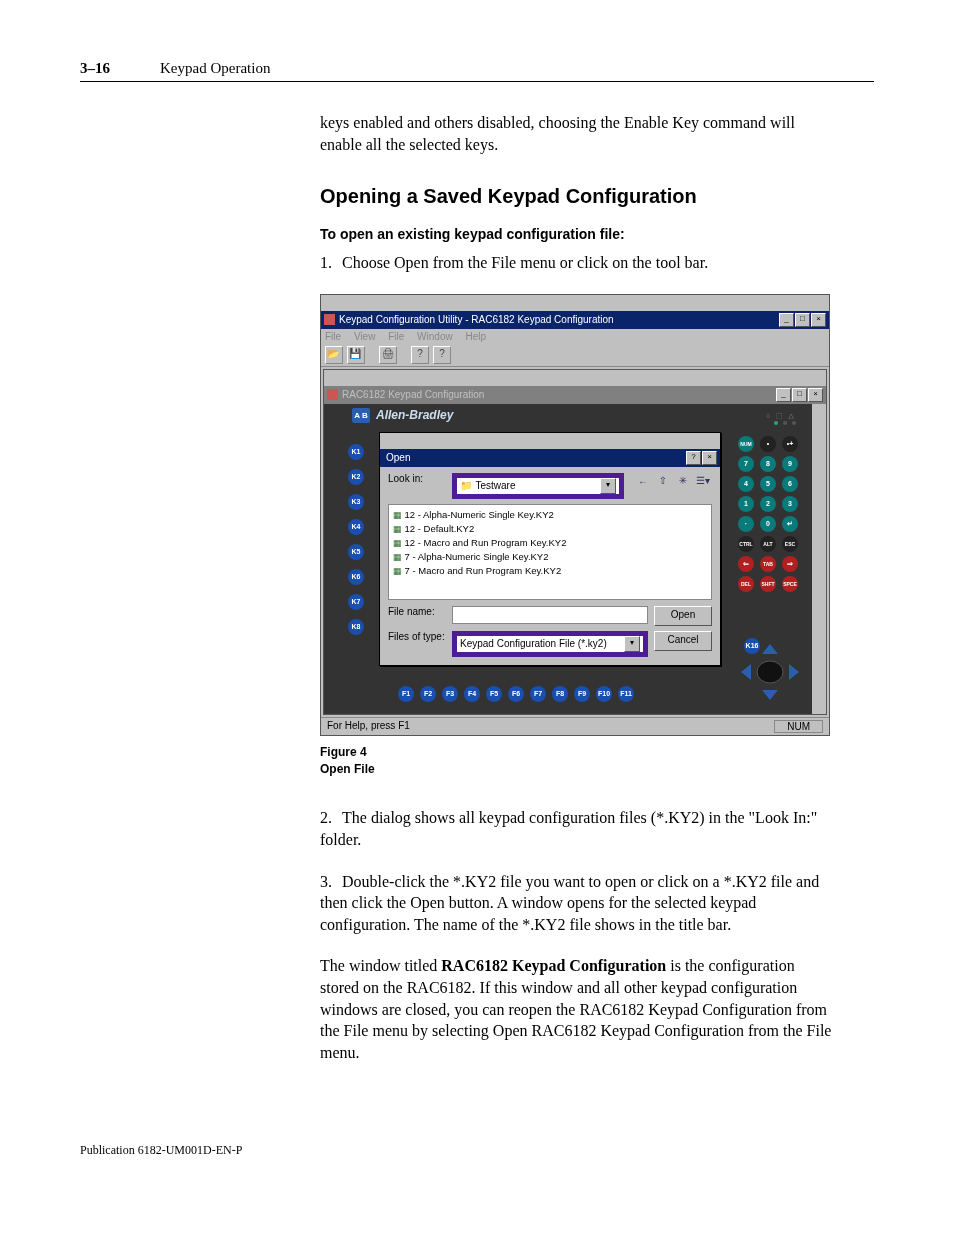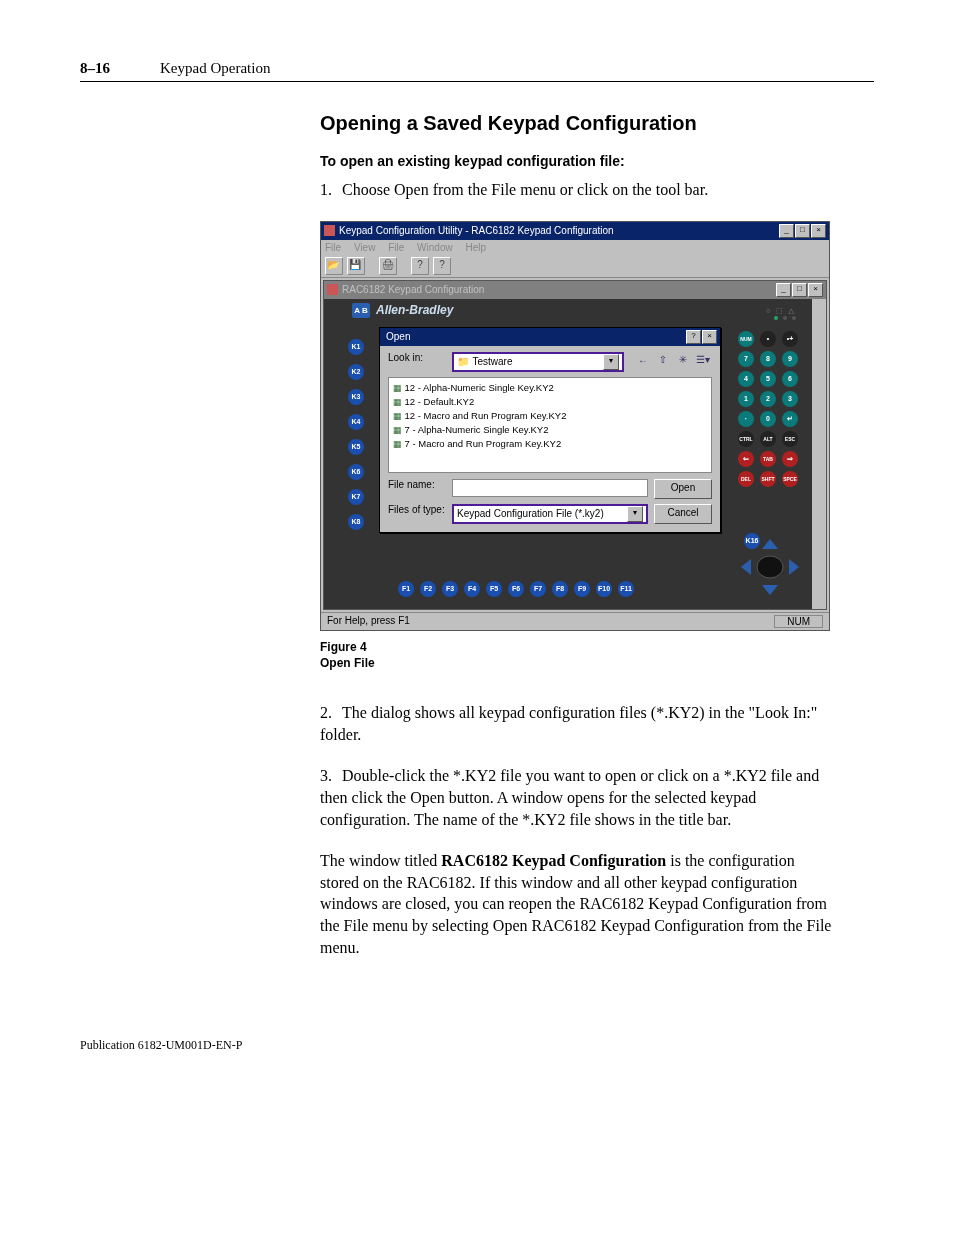--- a/index.html
+++ b/index.html
@@ -61,20 +61,21 @@
     background: #c0c0c0;
     margin-bottom: 6px;
     user-select: none;
   }
   .titlebar {
     display: flex;
     align-items: center;
     padding: 2px 3px;
     font-size: 10px;
     gap: 4px;
+    margin-top: 16px;
   }
   .titlebar.active { background: #0a246a; color: #fff; }
   .titlebar.inactive { background: #808080; color: #c0c0c0; }
   .tb-icon { width: 11px; height: 11px; background: #c55; display: inline-block; }
   .tb-title { flex: 1; }
   .tb-btns { display: flex; gap: 1px; }
   .tb-btn {
     width: 13px; height: 12px;
     background: #c0c0c0;
     border: 1px solid #fff;
@@ -157,21 +158,21 @@
     background: #c0c0c0;
     border: 1px solid #000;
     box-shadow: 1px 1px 0 #000;
   }
   .dlg .titlebar { background: #0a246a; color: #fff; }
   .dlg-body { padding: 6px 8px 8px 8px; }
   .row { display: flex; align-items: flex-start; gap: 6px; margin-bottom: 5px; }
   .lbl { width: 58px; font-size: 10px; }
   .combo {
     flex: 1; height: 16px;
-    background: #fff; border: 2px solid #4c1d95;
+    background: #fff; border: 5px solid #4c1d95;
     font-size: 10px; padding: 0 3px;
     display: flex; align-items: center; justify-content: space-between;
   }
   .combo .folder { color: #b58a00; margin-right: 3px; }
   .combo .arrow {
     width: 14px; height: 14px; background: #c0c0c0;
     border: 1px solid #fff; border-right-color:#555; border-bottom-color:#555;
     text-align: center; font-size: 8px; line-height: 12px;
   }
   .nav-icons { display: flex; gap: 2px; margin-left: 4px;}
@@ -212,25 +213,26 @@
     display: flex;
     justify-content: space-between;
   }
   .statusbar .cell { border: 1px solid #888; padding: 0 12px; font-size: 10px;}
 </style>
 </head>
 <body>
 
 <div class="page">
   <div class="header">
-    <span class="pagenum">8–16</span>
+    <span class="pagenum">3–16</span>
     <span>Keypad Operation</span>
   </div>
 
   <div class="content-col">
+    <p class="body-text">keys enabled and others disabled, choosing the Enable Key command will enable all the selected keys.</p>
 
     <h2>Opening a Saved Keypad Configuration</h2>
     <h3 class="sub">To open an existing keypad configuration file:</h3>
 
     <p class="step"><span class="num">1.</span><span>Choose Open from the File menu or click on the tool bar.</span></p>
 
     <div class="shot">
       <div class="titlebar active">
         <span class="tb-icon"></span>
         <span class="tb-title">Keypad Configuration Utility - RAC6182 Keypad Configuration</span>

